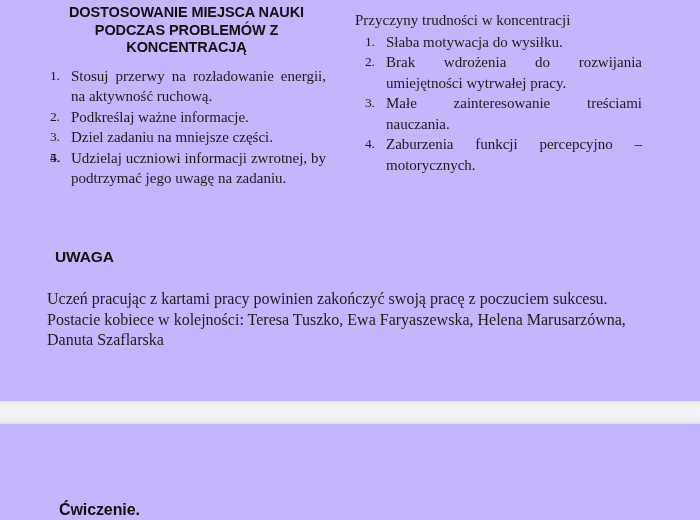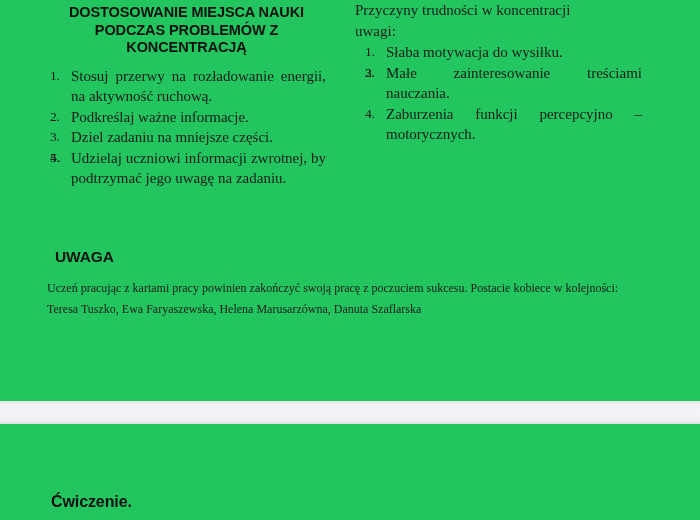--- a/index.html
+++ b/index.html
@@ -14,21 +14,21 @@
     color: #1a1a1a;
     overflow: hidden;
     position: relative;
   }
 
   
   .page {
     position: absolute;
     left: 0;
     width: 700px;
-    background: #22c55e;
+    background: #c4b5fd;
     box-sizing: border-box;
   }
   #page-one  { top: 0;   height: 401px; }
   #page-two  { top: 424px; height: 96px; }
 
   
   .page-gap {
     position: absolute;
     left: 0;
     top: 401px;
@@ -72,21 +72,21 @@
     white-space: pre-line;
   }
 
   .col-body {
     font-family: "Liberation Serif", serif;
     font-size: 15px;
     line-height: 20.5px;
     color: #1c1c1c;
   }
   .col-left .col-body  { margin-top: 9px; }
-  .col-right .col-body { }
+  .col-right .col-body { margin-top: 10px; }
 
   .lead-line {
     text-align: justify;
     text-justify: inter-word;
     margin: 0 0 0 0;
   }
   .lead-line > span { display: block; }
 
   
   ol.num-list {
@@ -129,39 +129,39 @@
     font-family: "Liberation Sans", sans-serif;
     font-weight: bold;
     font-size: 15.5px;
     line-height: 19px;
     letter-spacing: -0.1px;
     color: #111111;
     margin: 8px;
   }
   .notice-body {
     font-family: "Liberation Serif", serif;
-    font-size: 12px;
+    font-size: 16px;
     line-height: 20.5px;
     text-align: left;
     color: #1c1c1c;
-    margin-top: 12px;
+    margin-top: 23px;
   }
 
   
   .exercise-heading {
     position: absolute;
     left: 47px;
     top: 64px;
     font-family: "Liberation Sans", sans-serif;
     font-weight: bold;
     font-size: 16px;
     line-height: 19px;
     letter-spacing: -0.1px;
     color: #111111;
-    margin: 4px;
+    margin: 12px;
   }
 </style>
 </head>
 <body>
 
 <div class="page" id="page-one">
 
   <div class="columns">
 
     <div class="col col-left">
@@ -192,30 +192,30 @@
           </li>
         </ol>
       </div>
     </div>
 
     <div class="col col-right">
 
       <div class="col-body">
         <p class="lead-line">
           <span>Przyczyny trudności w koncentracji</span>
-          <span>uwagi:</span>
         </p>
 
         <ol class="num-list">
           <li>
             <span class="marker">1.</span>
             <span>Słaba motywacja do wysiłku.</span>
           </li>
           <li>
             <span class="marker">2.</span>
+            <span>Brak wdrożenia do rozwijania umiejętności wytrwałej pracy.</span>
           </li>
           <li>
             <span class="marker">3.</span>
             <span>Małe zainteresowanie treściami nauczania.</span>
           </li>
           <li>
             <span class="marker">4.</span>
             <span>Zaburzenia funkcji percepcyjno – motorycznych.</span>
           </li>
         </ol>

